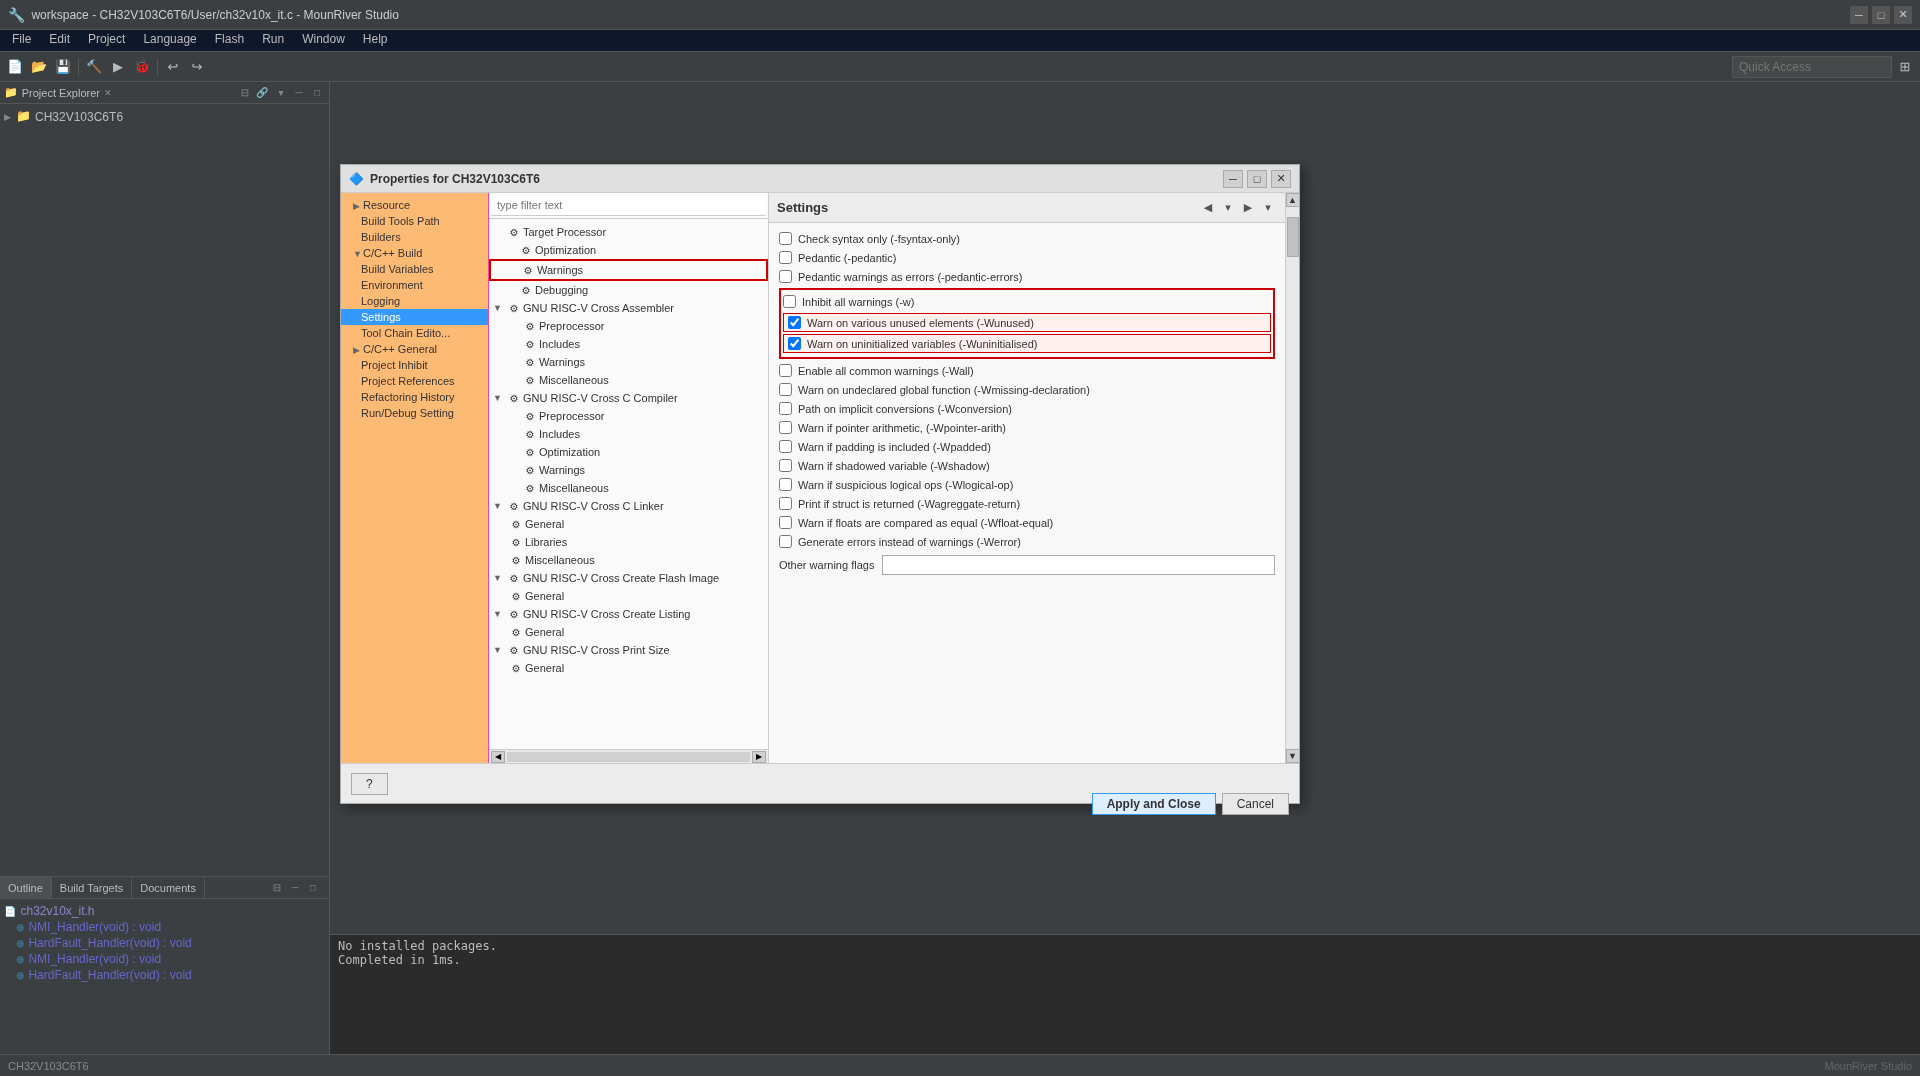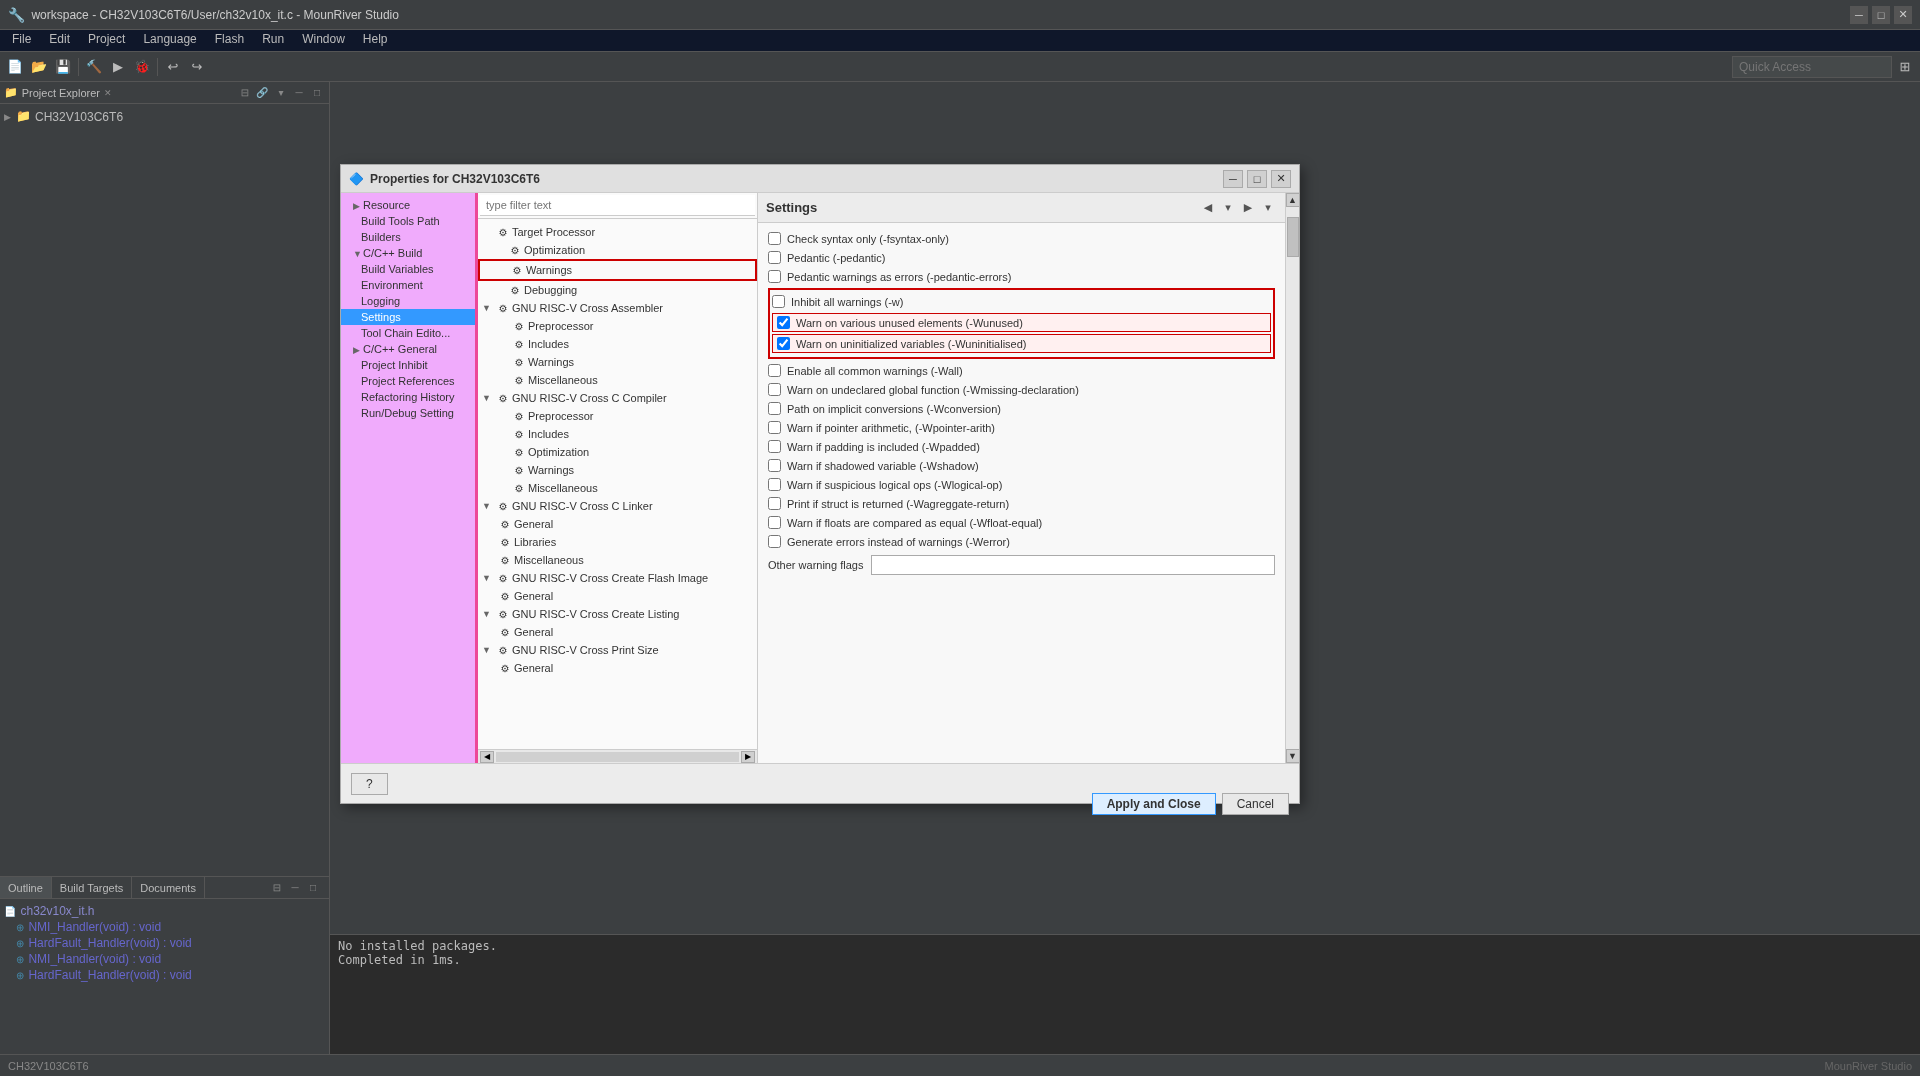--- a/index.html
+++ b/index.html
@@ -269,23 +269,23 @@
 
     
     .dialog-body {
       display: flex;
       flex: 1;
       overflow: hidden;
     }
 
     
     .dialog-nav {
-      width: 137px;
-      background: #f0abfc;
-      border-right: 3px solid #ec4899;
+      width: 148px;
+      background: #fdba74;
+      border-right: 1px solid #ec4899;
       overflow-y: auto;
       padding: 4px 0;
     }
     .nav-item {
       padding: 2px 8px 2px 12px;
       font-size: 11px;
       color: #333;
       cursor: pointer;
       white-space: nowrap;
     }

